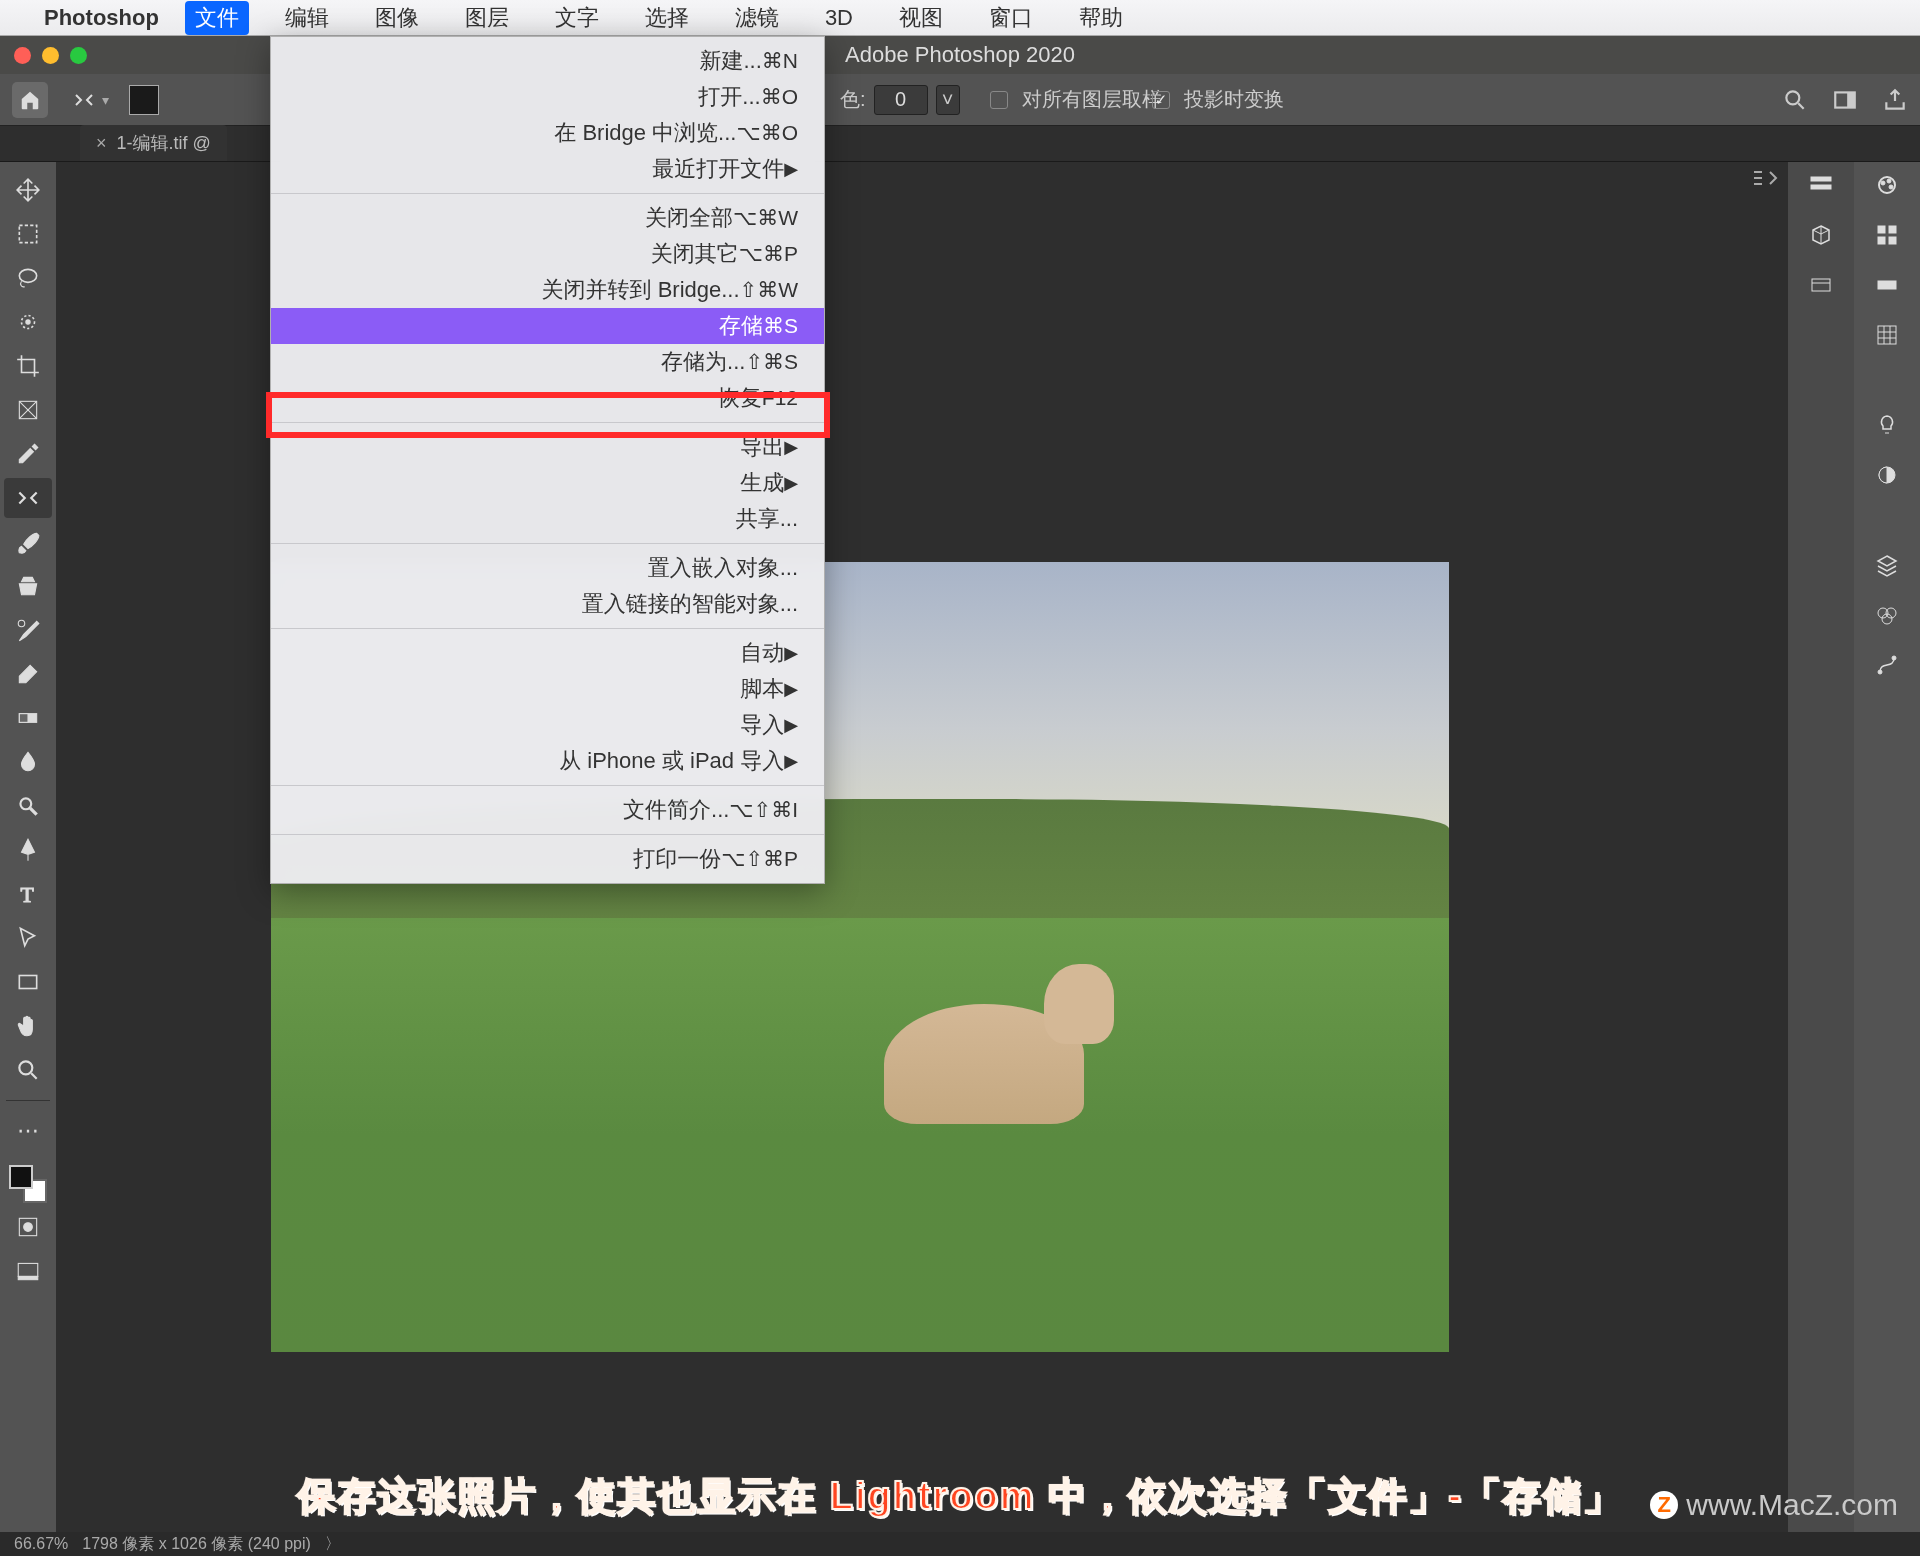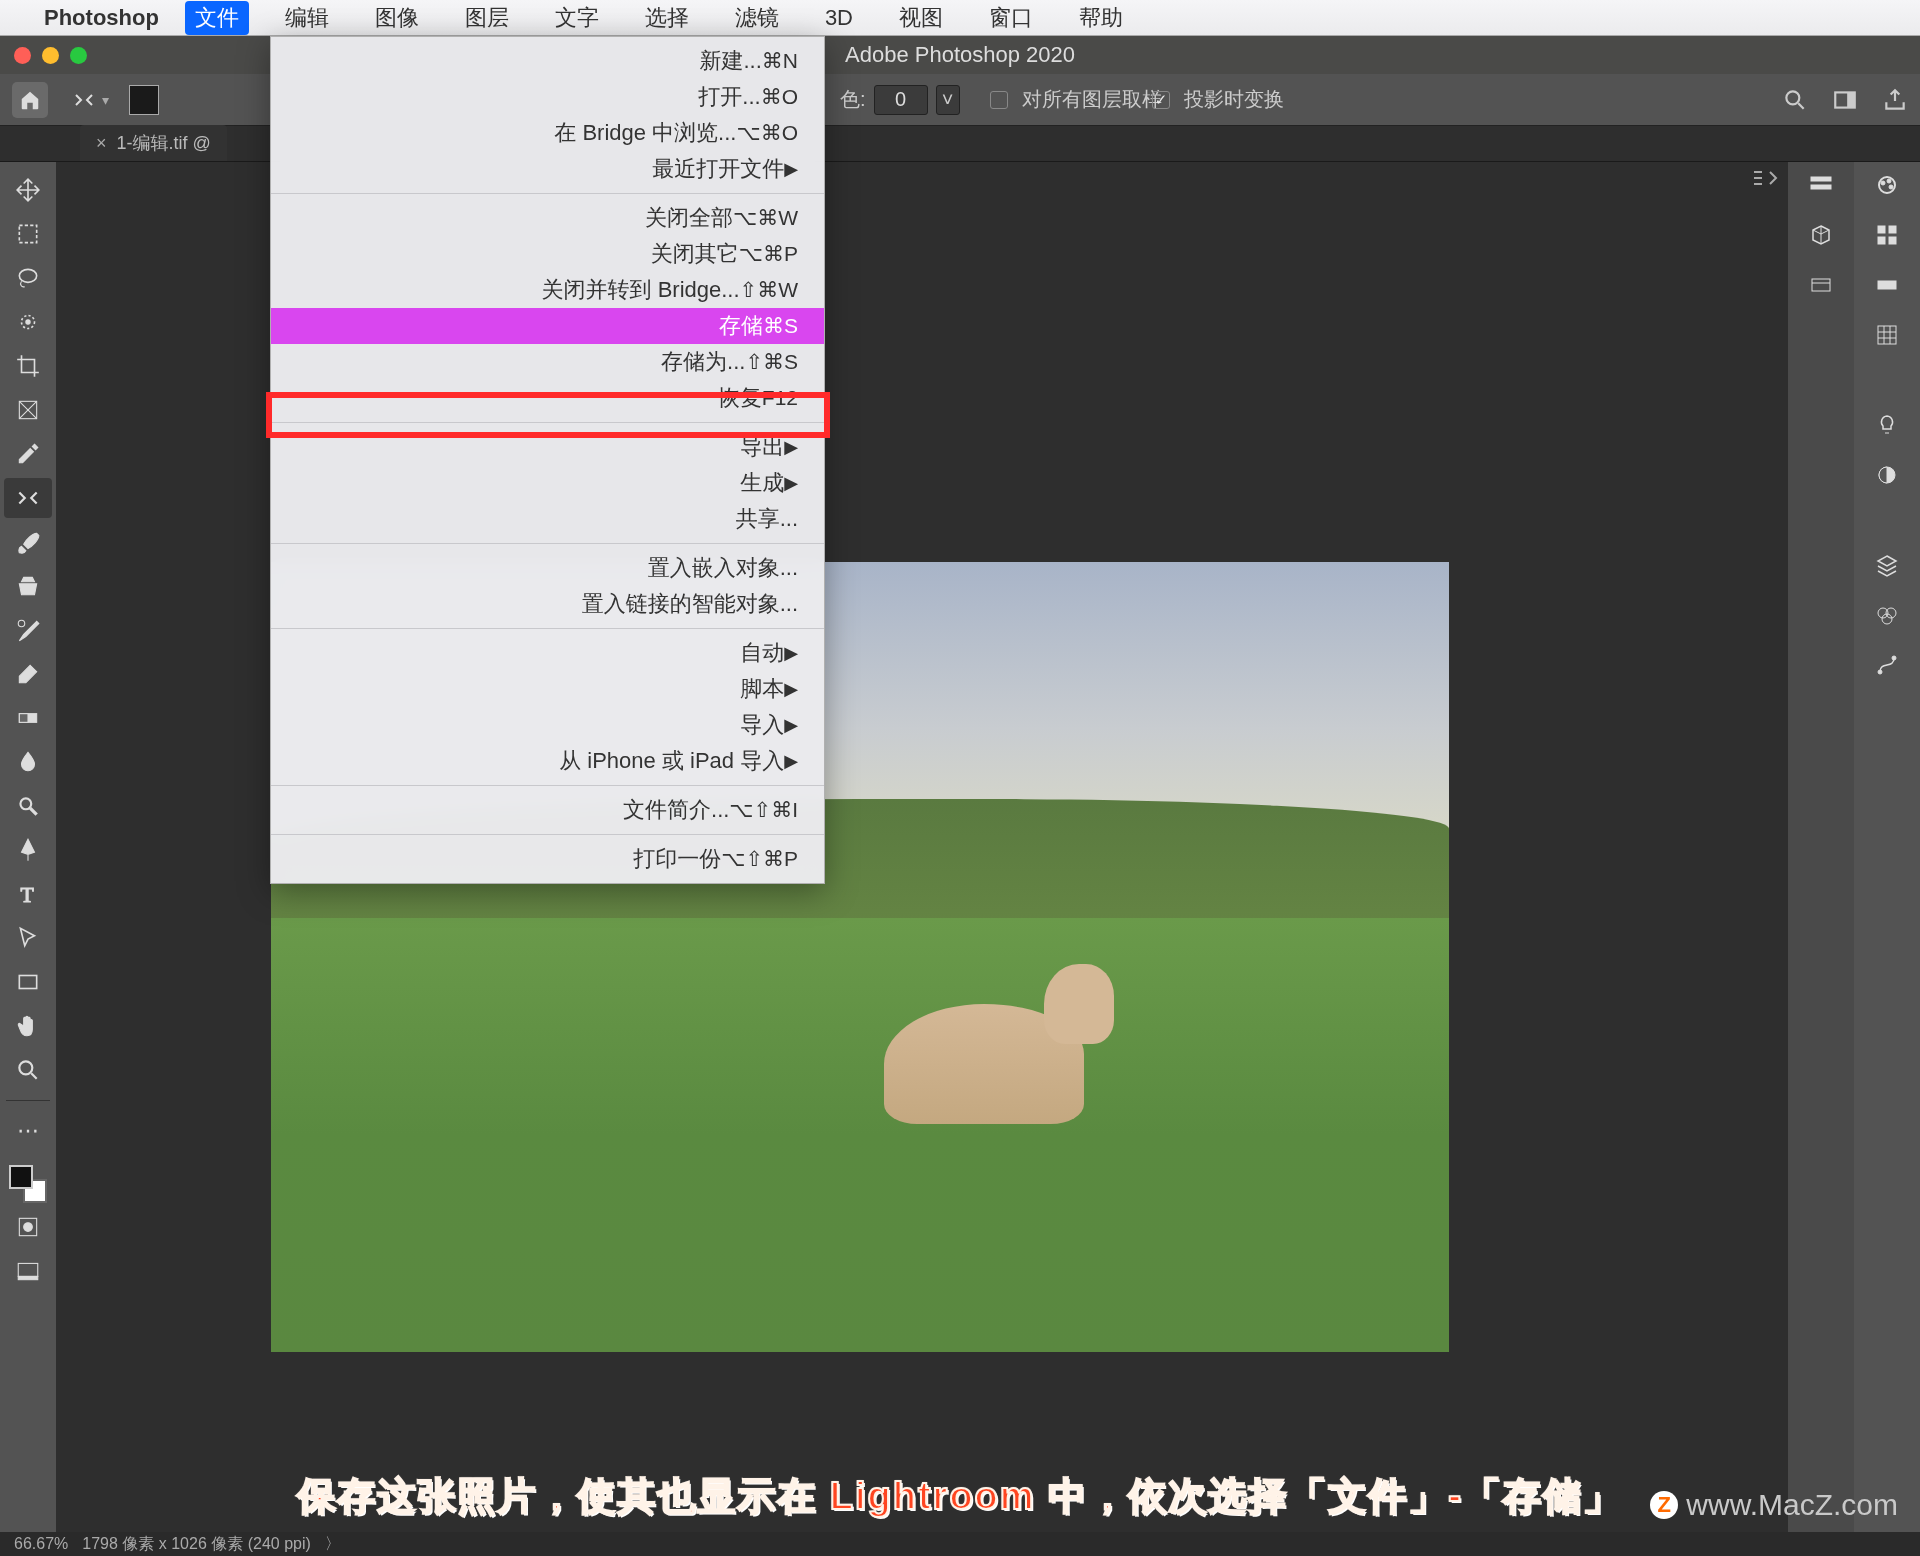--- a/index.html
+++ b/index.html
@@ -55,21 +55,21 @@
   .right-panels .p-icon svg { width:28px;height:24px;fill:#ddd;stroke:#ddd; }
   
   .status-bar { position:absolute; left:0; right:0; bottom:0; height:24px; background:#2a2a2a; color:#aaa; font-size:16px; display:flex; align-items:center; padding:0 14px; gap:14px; }
   
   .dropdown { position:absolute; top:36px; left:270px; width:555px; background:rgba(235,235,238,0.98); backdrop-filter:blur(8px); border:1px solid #b0b0b0; box-shadow:0 8px 30px rgba(0,0,0,0.35); color:#333; font-size:22px; padding:6px 0; }
   .dropdown .row { display:flex; align-items:center; justify-content:flex-end; padding:4px 26px; height:36px; }
   .dropdown .row.disabled { color:#9e9e9e; }
   .dropdown .row .sc { color:#333; font-size:21px; }
   .dropdown .row .sub { color:#333; font-size:18px; }
   .dropdown .sep { height:1px; background:#c8c8cc; margin:6px 0; }
-  .dropdown .row.highlight { background:#d946ef; color:#fff; }
+  .dropdown .row.highlight { background:#8b5cf6; color:#fff; }
   .dropdown .row.highlight .sc { color:#fff; }
   .red-box { position:absolute; border:6px solid #ff2a2a; pointer-events:none; }
   
   .caption { position:absolute; left:0; right:0; bottom:34px; text-align:center; font-size:38px; font-weight:700; color:#ff4520; -webkit-text-stroke:2px #fff3e8; text-shadow:0 0 2px #fff, 2px 2px 0 #fff; letter-spacing:2px; }
   .watermark { position:absolute; right:22px; bottom:34px; color:#c9c9c9; font-size:30px; display:flex; align-items:center; gap:8px; }
   .watermark .z { width:28px; height:28px; border-radius:50%; background:#fff; color:#ff6a00; font-weight:700; display:flex; align-items:center; justify-content:center; font-size:22px; }
 </style>
 </head>
 <body>
 

